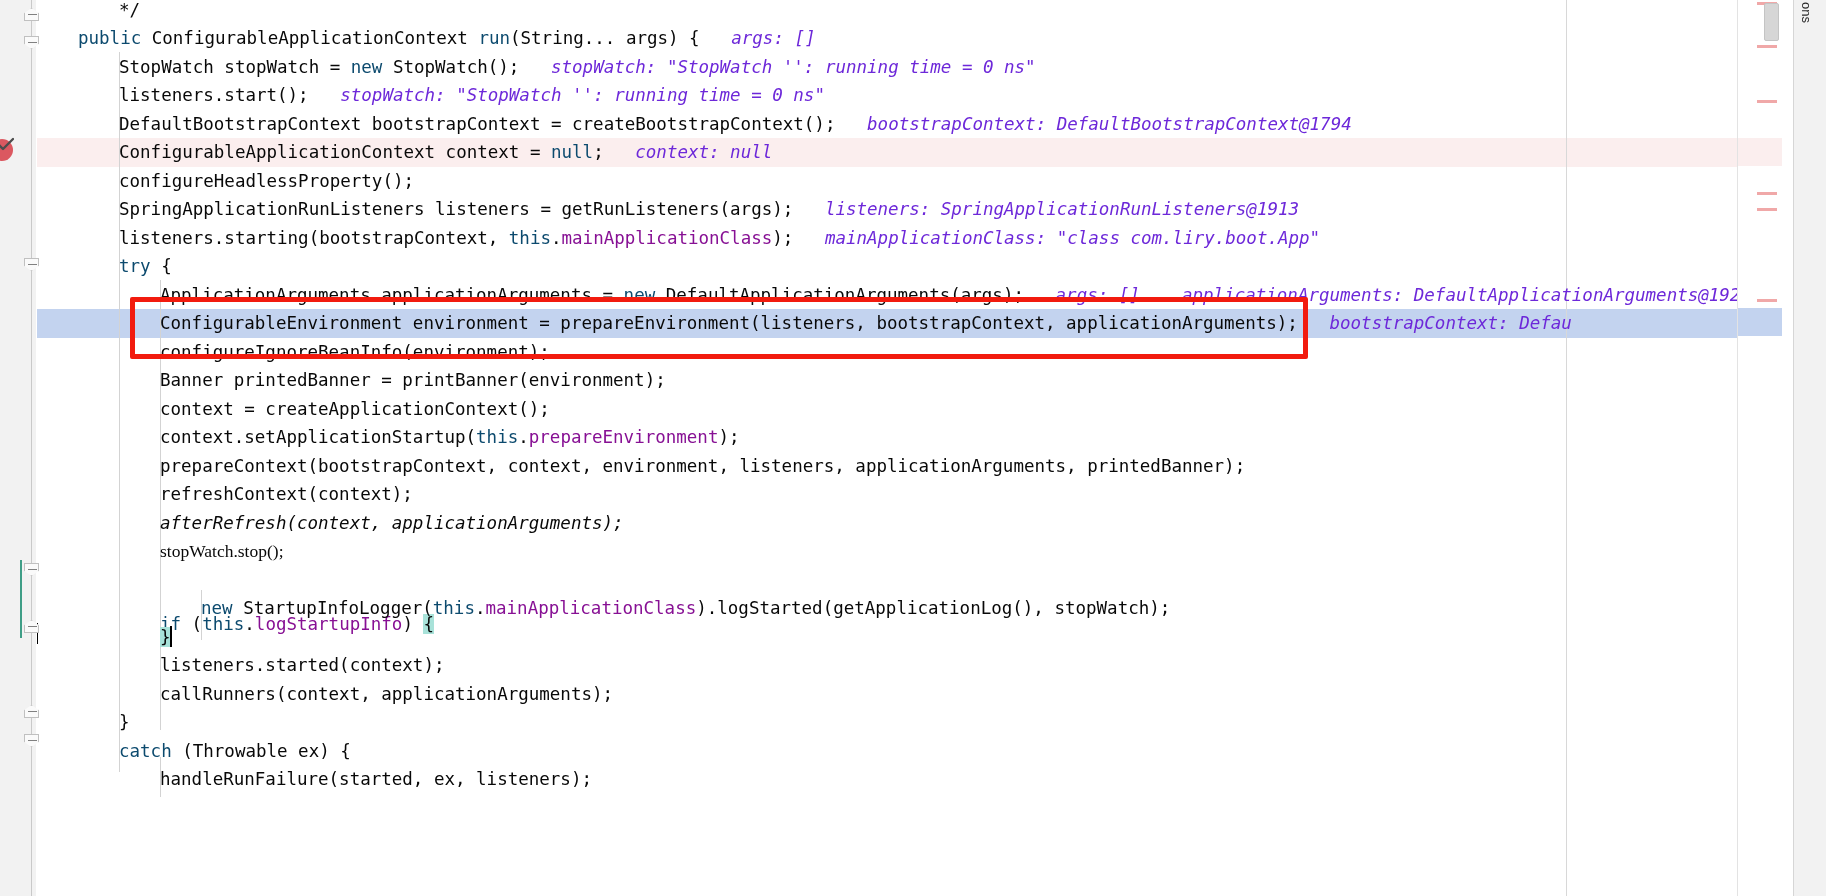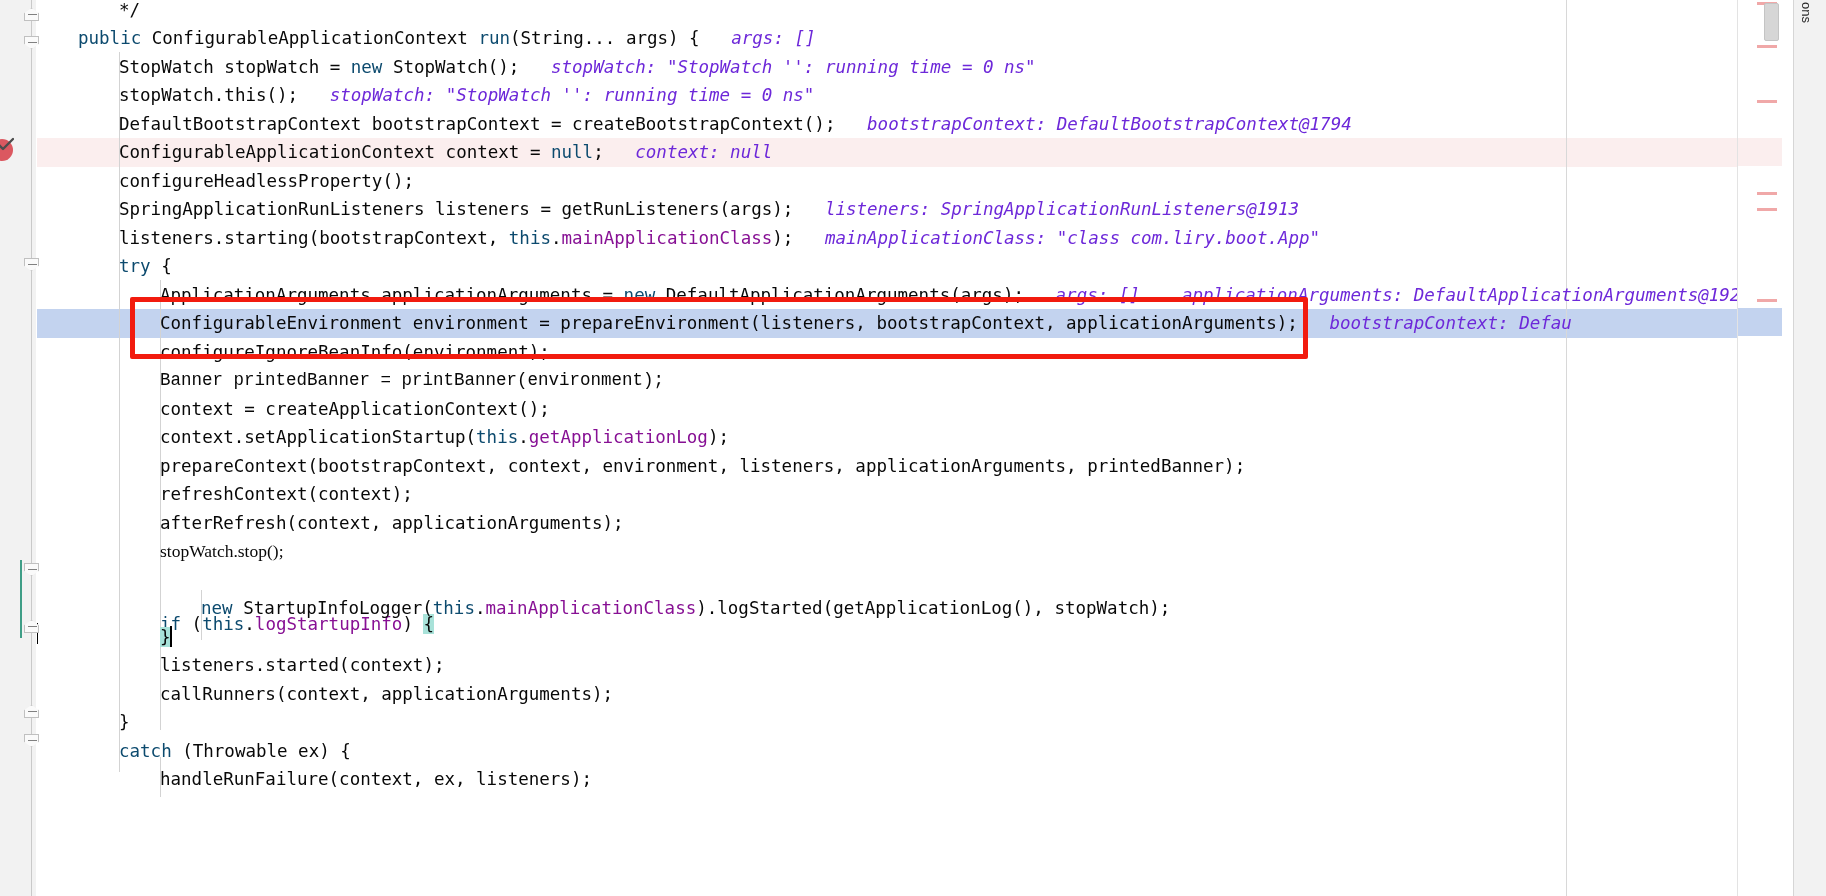--- a/index.html
+++ b/index.html
@@ -228,45 +228,45 @@
 
     <div class="iguide" style="left:82px;  top:52px;  height:720px;"></div>
     <div class="iguide" style="left:123px; top:280px; height:450px;"></div>
     <div class="iguide" style="left:123px; top:757px; height:40px;"></div>
     <div class="iguide" style="left:164px; top:590px; height:50px;"></div>
     <div class="margin-line" style="left:1529px;"></div>
     <div id="rows">
         <div class="row" style="top: -4.5px;"><span class="txt" style="padding-left: 82px;"><span>*/</span></span></div>
         <div class="row" style="top: 24px;"><span class="txt" style="padding-left: 41px;"><span class="kw">public</span><span> ConfigurableApplicationContext </span><span class="kw">run</span><span>(String... args) {</span><span class="hint">   args: []</span></span></div>
         <div class="row" style="top: 52.5px;"><span class="txt" style="padding-left: 82px;"><span>StopWatch stopWatch = </span><span class="kw">new</span><span> StopWatch();</span><span class="hint">   stopWatch: "StopWatch '': running time = 0 ns"</span></span></div>
-        <div class="row" style="top: 81px;"><span class="txt" style="padding-left: 82px;"><span>stopWatch.this();</span><span class="hint">   stopWatch: "StopWatch '': running time = 0 ns"</span></span></div>
+        <div class="row" style="top: 81px;"><span class="txt" style="padding-left: 82px;"><span>listeners.start();</span><span class="hint">   stopWatch: "StopWatch '': running time = 0 ns"</span></span></div>
         <div class="row" style="top: 109.5px;"><span class="txt" style="padding-left: 82px;"><span>DefaultBootstrapContext bootstrapContext = createBootstrapContext();</span><span class="hint">   bootstrapContext: DefaultBootstrapContext@1794</span></span></div>
         <div class="row" style="top: 138px;"><span class="txt" style="padding-left: 82px;"><span>ConfigurableApplicationContext context = </span><span class="kw">null</span><span>;</span><span class="hint">   context: null</span></span></div>
         <div class="row" style="top: 166.5px;"><span class="txt" style="padding-left: 82px;"><span>configureHeadlessProperty();</span></span></div>
         <div class="row" style="top: 195px;"><span class="txt" style="padding-left: 82px;"><span>SpringApplicationRunListeners listeners = getRunListeners(args);</span><span class="hint">   listeners: SpringApplicationRunListeners@1913</span></span></div>
         <div class="row" style="top: 224px;"><span class="txt" style="padding-left: 82px;"><span>listeners.starting(bootstrapContext, </span><span class="kw">this</span><span>.</span><span class="fld">mainApplicationClass</span><span>);</span><span class="hint">   mainApplicationClass: "class com.liry.boot.App"</span></span></div>
         <div class="row" style="top: 252px;"><span class="txt" style="padding-left: 82px;"><span class="kw">try</span><span> {</span></span></div>
         <div class="row" style="top: 280.5px;"><span class="txt" style="padding-left: 123px;"><span>ApplicationArguments applicationArguments = </span><span class="kw">new</span><span> DefaultApplicationArguments(args);</span><span class="hint">   args: []    applicationArguments: DefaultApplicationArguments@1926</span></span></div>
         <div class="row" style="top: 309px;"><span class="txt" style="padding-left: 123px;"><span>ConfigurableEnvironment environment = prepareEnvironment(listeners, bootstrapContext, applicationArguments);</span><span class="hint">   bootstrapContext: Defau</span></span></div>
         <div class="row" style="top: 337.5px;"><span class="txt" style="padding-left: 123px;"><span>configureIgnoreBeanInfo(environment);</span></span></div>
-        <div class="row" style="top: 366px;"><span class="txt" style="padding-left: 123px; font-family: Liberation Mono, monospace;"><span>Banner printedBanner = printBanner(environment);</span></span></div>
+        <div class="row" style="top: 366px;"><span class="txt" style="padding-left: 123px;"><span>Banner printedBanner = printBanner(environment);</span></span></div>
         <div class="row" style="top: 394.5px;"><span class="txt" style="padding-left: 123px;"><span>context = createApplicationContext();</span></span></div>
-        <div class="row" style="top: 423px;"><span class="txt" style="padding-left: 123px;"><span>context.setApplicationStartup(</span><span class="kw">this</span><span>.</span><span class="fld">getApplicationLog</span><span>);</span></span></div>
+        <div class="row" style="top: 423px;"><span class="txt" style="padding-left: 123px;"><span>context.setApplicationStartup(</span><span class="kw">this</span><span>.</span><span class="fld">prepareEnvironment</span><span>);</span></span></div>
         <div class="row" style="top: 451.5px;"><span class="txt" style="padding-left: 123px;"><span>prepareContext(bootstrapContext, context, environment, listeners, applicationArguments, printedBanner);</span></span></div>
         <div class="row" style="top: 480px;"><span class="txt" style="padding-left: 123px;"><span>refreshContext(context);</span></span></div>
-        <div class="row" style="top: 508.5px;"><span class="txt" style="padding-left: 123px;"><span>afterRefresh(context, applicationArguments);</span></span></div>
+        <div class="row" style="top: 508.5px; font-style: italic;"><span class="txt" style="padding-left: 123px;"><span>afterRefresh(context, applicationArguments);</span></span></div>
         <div class="row" style="top: 537px;"><span class="txt" style="padding-left: 123px; font-family: Liberation Serif, serif;"><span>stopWatch.stop();</span></span></div>
         <div class="row" style="top: 565.5px;"><span class="txt" style="padding-left: 123px; margin-top: 44px;"><span class="kw">if</span><span> (</span><span class="kw">this</span><span>.</span><span class="fld">logStartupInfo</span><span>) </span><span class="brace-hl">{</span></span></div>
         <div class="row" style="top: 594px;"><span class="txt" style="padding-left: 164px;"><span class="kw">new</span><span> StartupInfoLogger(</span><span class="kw">this</span><span>.</span><span class="fld">mainApplicationClass</span><span>).logStarted(getApplicationLog(), stopWatch);</span></span></div>
         <div class="row" style="top: 622.5px;"><span class="txt" style="padding-left: 123px;"><span class="brace-hl">}</span><span class="caret"></span></span></div>
         <div class="row" style="top: 651px;"><span class="txt" style="padding-left: 123px;"><span>listeners.started(context);</span></span></div>
         <div class="row" style="top: 679.5px;"><span class="txt" style="padding-left: 123px;"><span>callRunners(context, applicationArguments);</span></span></div>
         <div class="row" style="top: 708px;"><span class="txt" style="padding-left: 82px;"><span>}</span></span></div>
         <div class="row" style="top: 736.5px;"><span class="txt" style="padding-left: 82px;"><span class="kw">catch</span><span> (Throwable ex) {</span></span></div>
-        <div class="row" style="top: 765px;"><span class="txt" style="padding-left: 123px;"><span>handleRunFailure(context, ex, listeners);</span></span></div>
+        <div class="row" style="top: 765px;"><span class="txt" style="padding-left: 123px;"><span>handleRunFailure(started, ex, listeners);</span></span></div>
       </div>
   </div>
 
   <div class="redbox" id="redbox" style="left: 130px; top: 297px; width: 1168px; height: 52px; border-color: rgb(242, 27, 14);"></div>
 
   <div class="markerbar">
     <div id="marks">
         <div class="mark" style="top: 2px;"></div>
         <div class="mark" style="top: 45px;"></div>
         <div class="mark" style="top: 100px;"></div>

